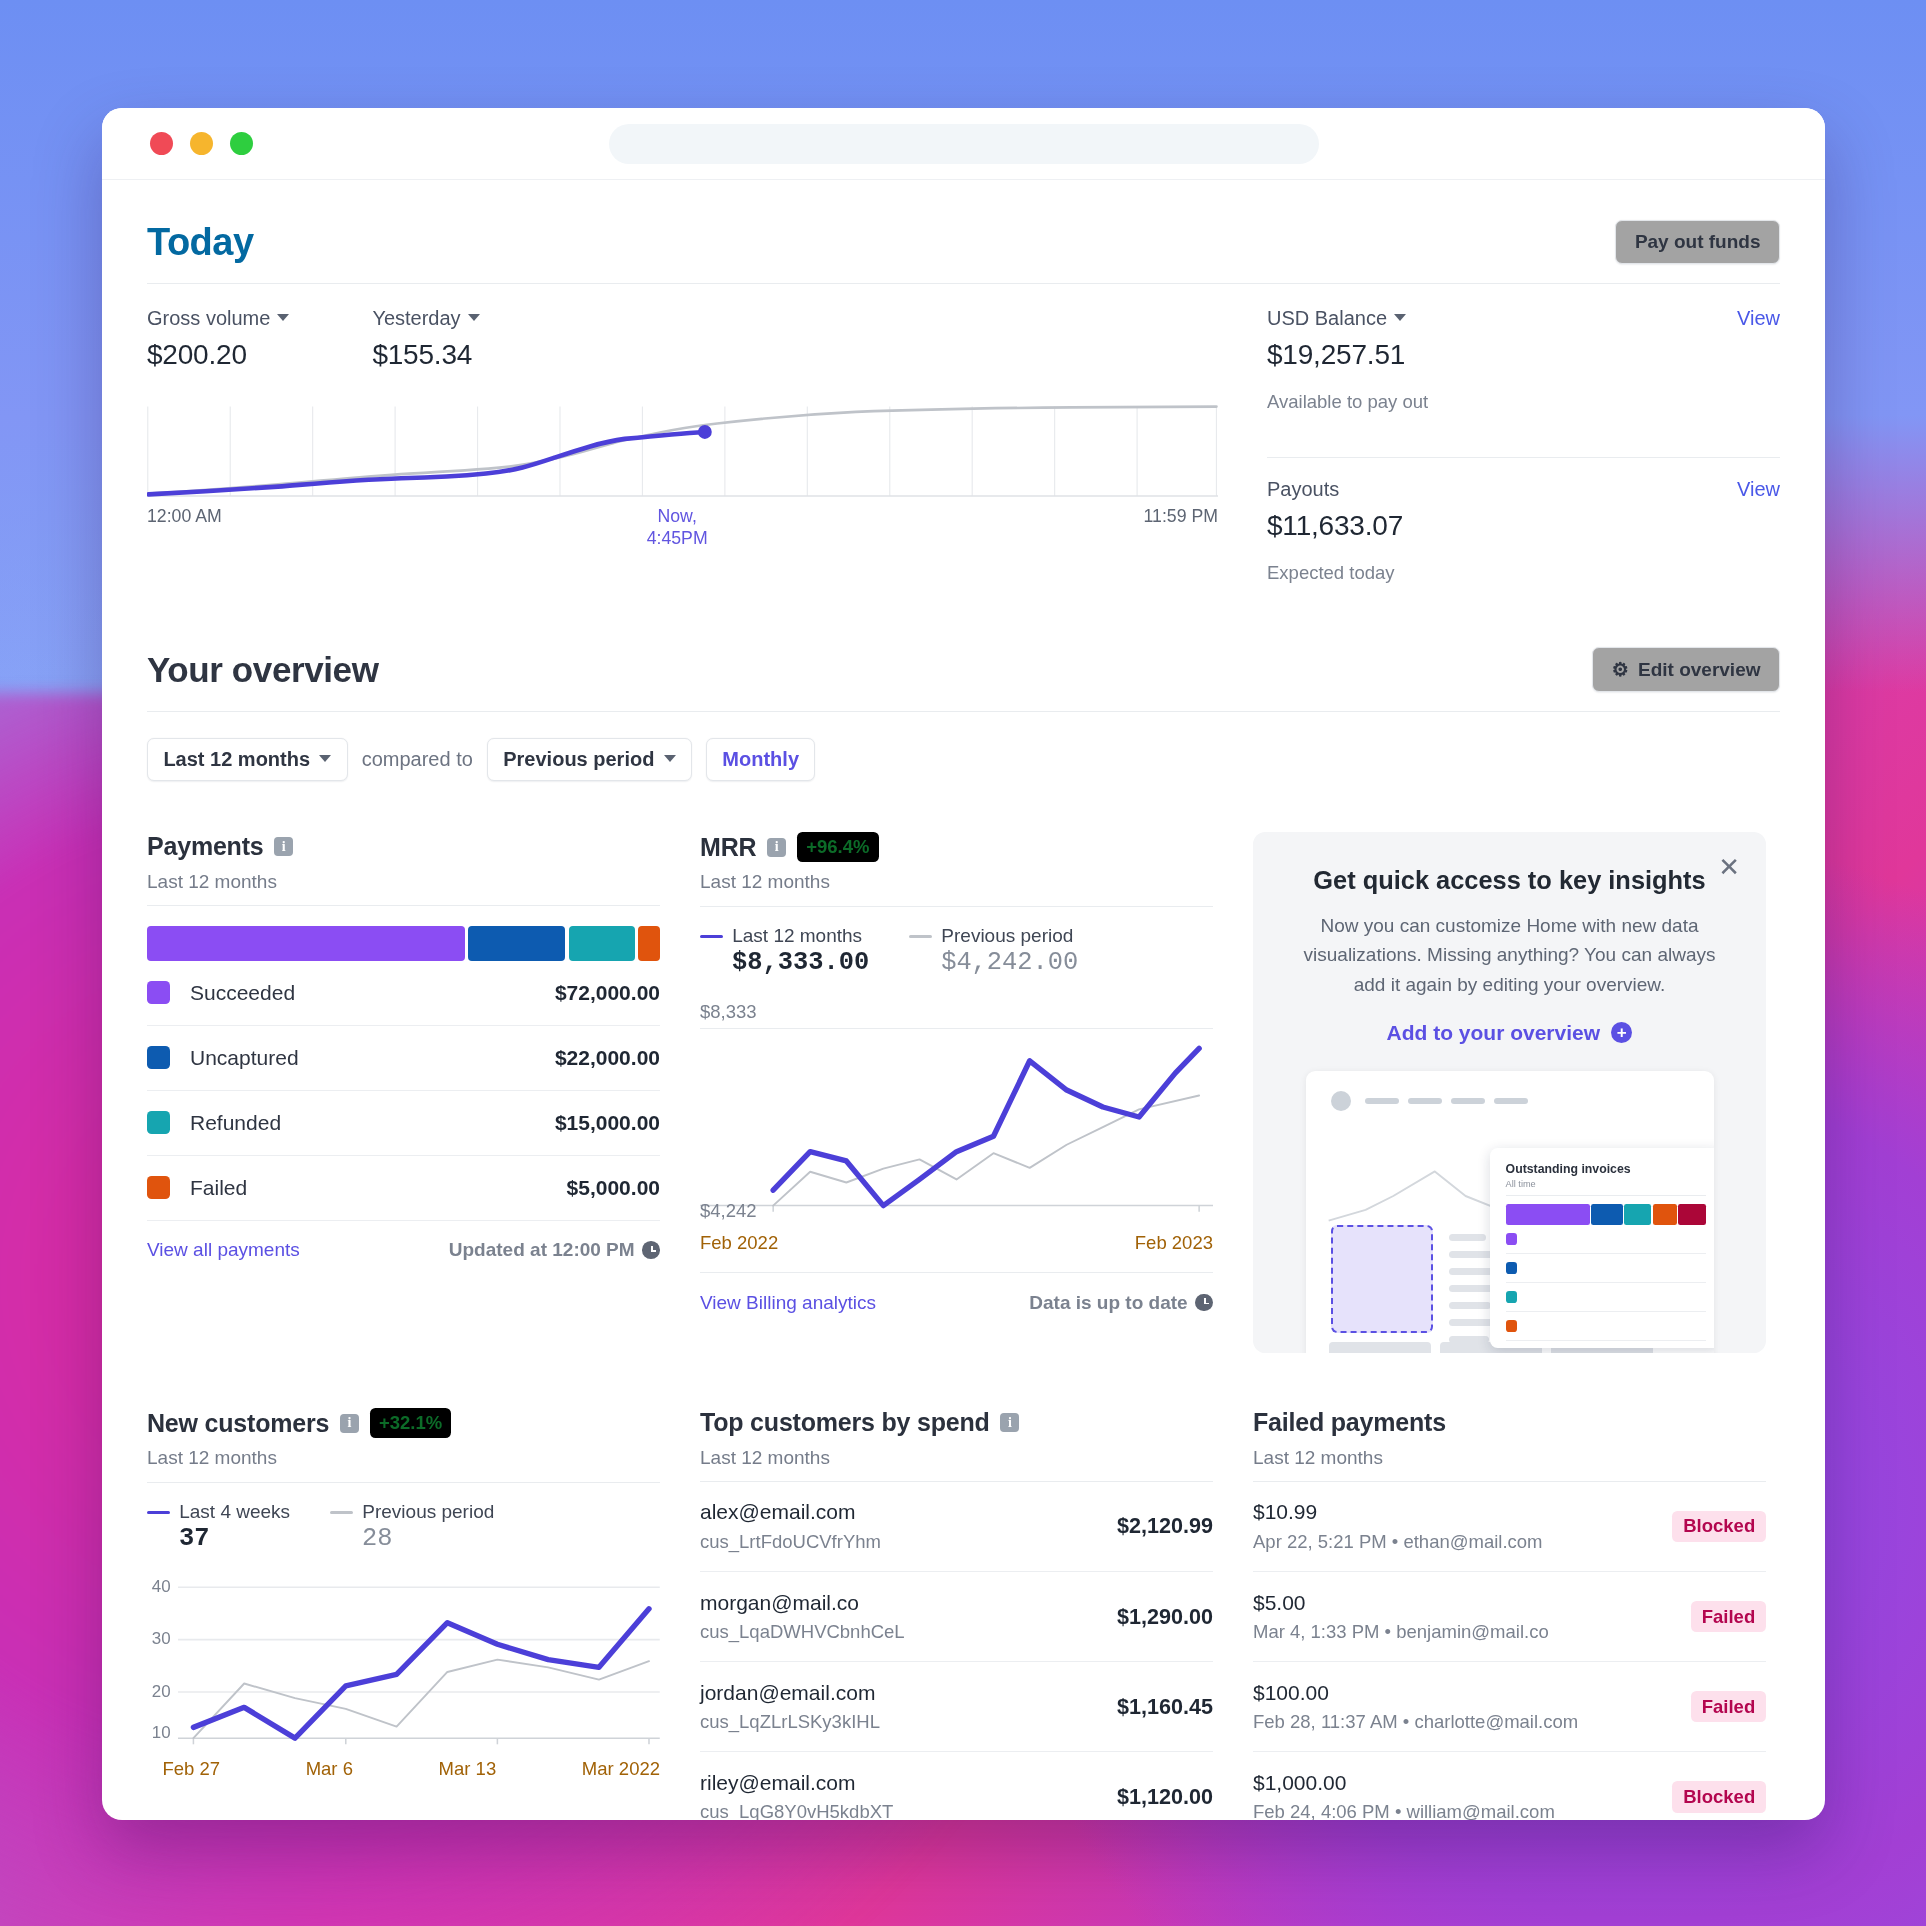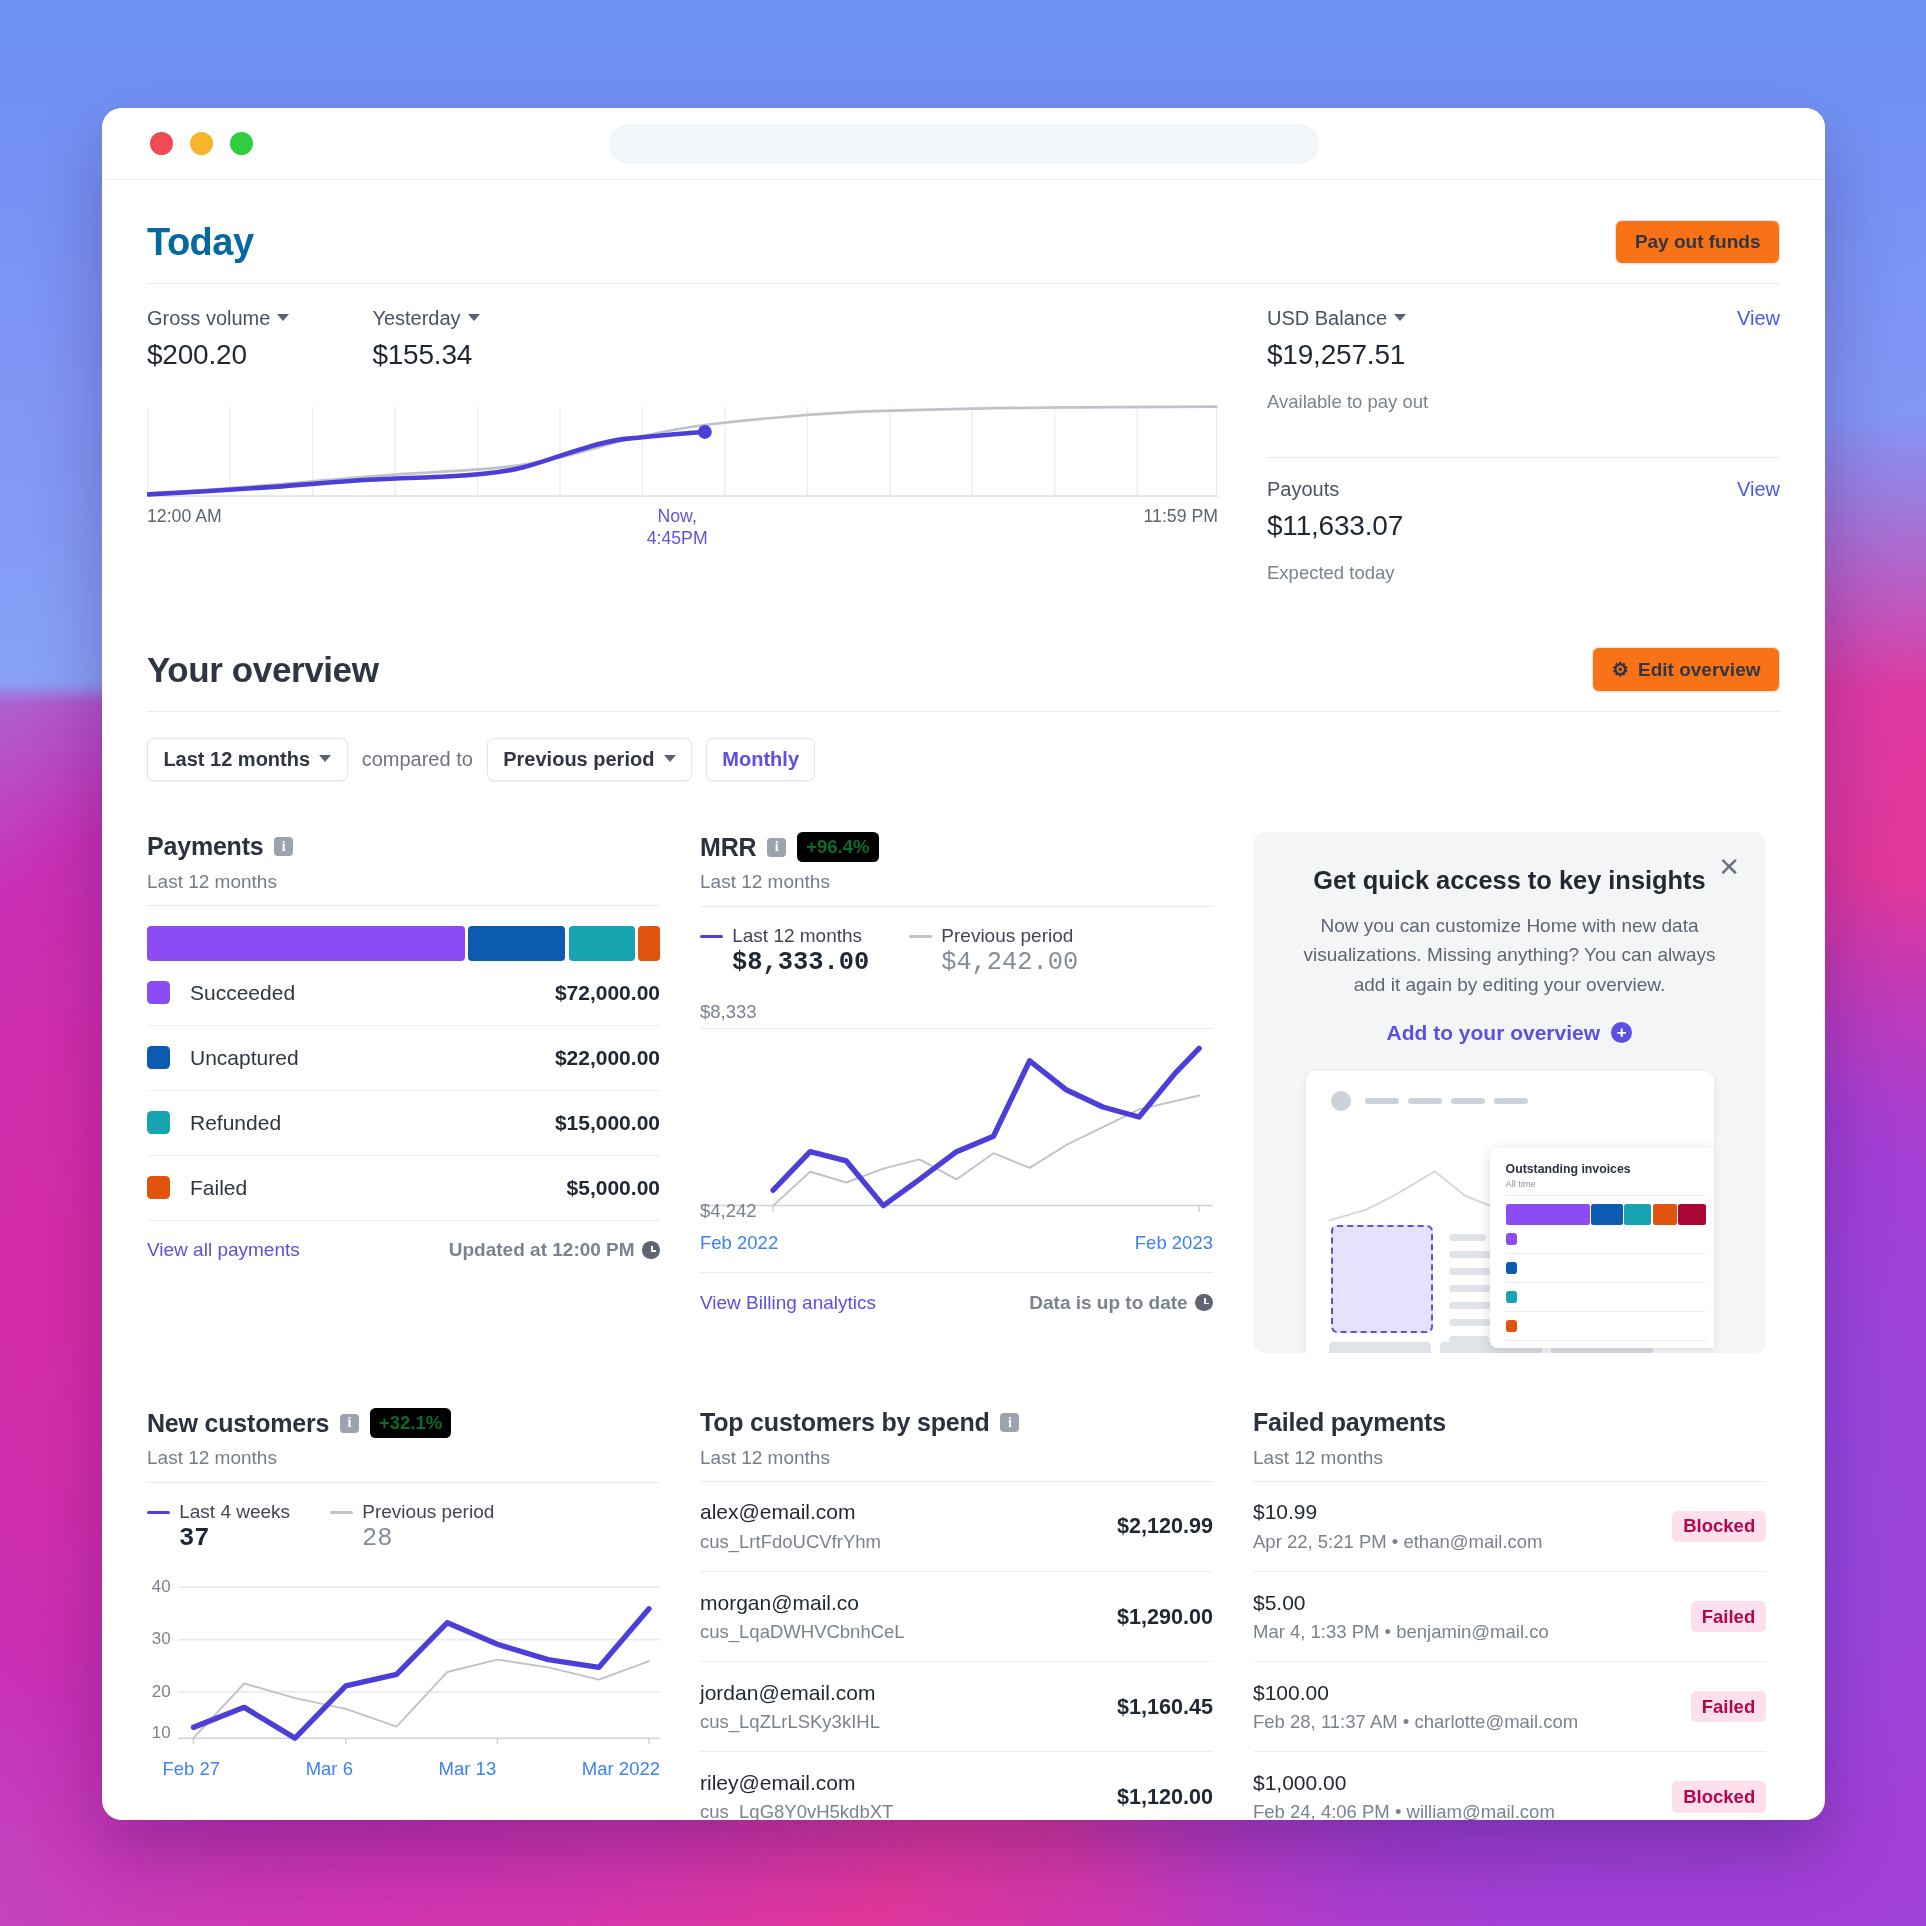--- a/index.html
+++ b/index.html
@@ -58,21 +58,21 @@
   
   .sec-head {
     display: flex; align-items: center; justify-content: space-between;
     padding-top: 40px; padding-bottom: 18.5px;
     border-bottom: 1.5px solid #e9ecef;
   }
   h1.page-title { font-size: 38px; font-weight: 700; color: #0369a1; letter-spacing: -0.5px; }
   h1.sec-title  { font-size: 35px; font-weight: 700; color: #2f3542; letter-spacing: -0.4px; }
 
   .btn {
-    background: #f97316; border: 1.5px solid #e3e6ea; border-radius: 7px;
+    background: #a3a3a3; border: 1.5px solid #e3e6ea; border-radius: 7px;
     padding: 10px 18.5px; font-size: 19px; font-weight: 600; color: #2f3542;
     box-shadow: 0 0.8px 1.5px rgba(20,30,50,0.07);
     display: inline-flex; align-items: center; gap: 9.2px;
     font-family: "Liberation Sans", sans-serif;
     cursor: pointer; white-space: nowrap;
   }
 
   
   .today-grid { display: flex; gap: 4px; padding-top: 23px; }
   .today-left { width: 1071px; }
@@ -168,21 +168,21 @@
   .ml-line { width: 23px; height: 3.1px; border-radius: 1.5px; display: inline-block; }
   .ml-name-a { color: #3f4654; }
   .ml-name-b { color: #3f4654; }
   .ml-value { font-size: 25.4px; font-weight: 700; color: #1f2733; margin-top: 1px; padding-left: 32px; font-family: Liberation Mono, monospace; }
   .ml-value.muted { font-weight: 400; color: #868d99; }
 
   .axis-top { font-size: 18.5px; color: #7b828f; margin-top: 24px; padding-bottom: 4.6px;
               border-bottom: 1.5px solid #e9ecef; }
   .chart-wrap { position: relative; margin-top: 7.7px; }
   .chart-wrap svg { display: block; }
-  .x-axis { display: flex; justify-content: space-between; font-size: 18.5px; color: #3b82f6;
+  .x-axis { display: flex; justify-content: space-between; font-size: 18.5px; color: #a16207;
             margin-top: 6.2px; align-items: flex-end; }
   .axis-low { position: absolute; left: 0; bottom: 32px; font-size: 18.5px; color: #7b828f; }
 
   
   .list-row {
     display: flex; align-items: center; justify-content: space-between;
     padding: 18.5px 0; border-bottom: 1.5px solid #eceef1;
   }
   .lr-main { font-size: 21px; color: #1f2733; }
   .lr-sub { font-size: 18.5px; color: #7b828f; margin-top: 6.2px; }

